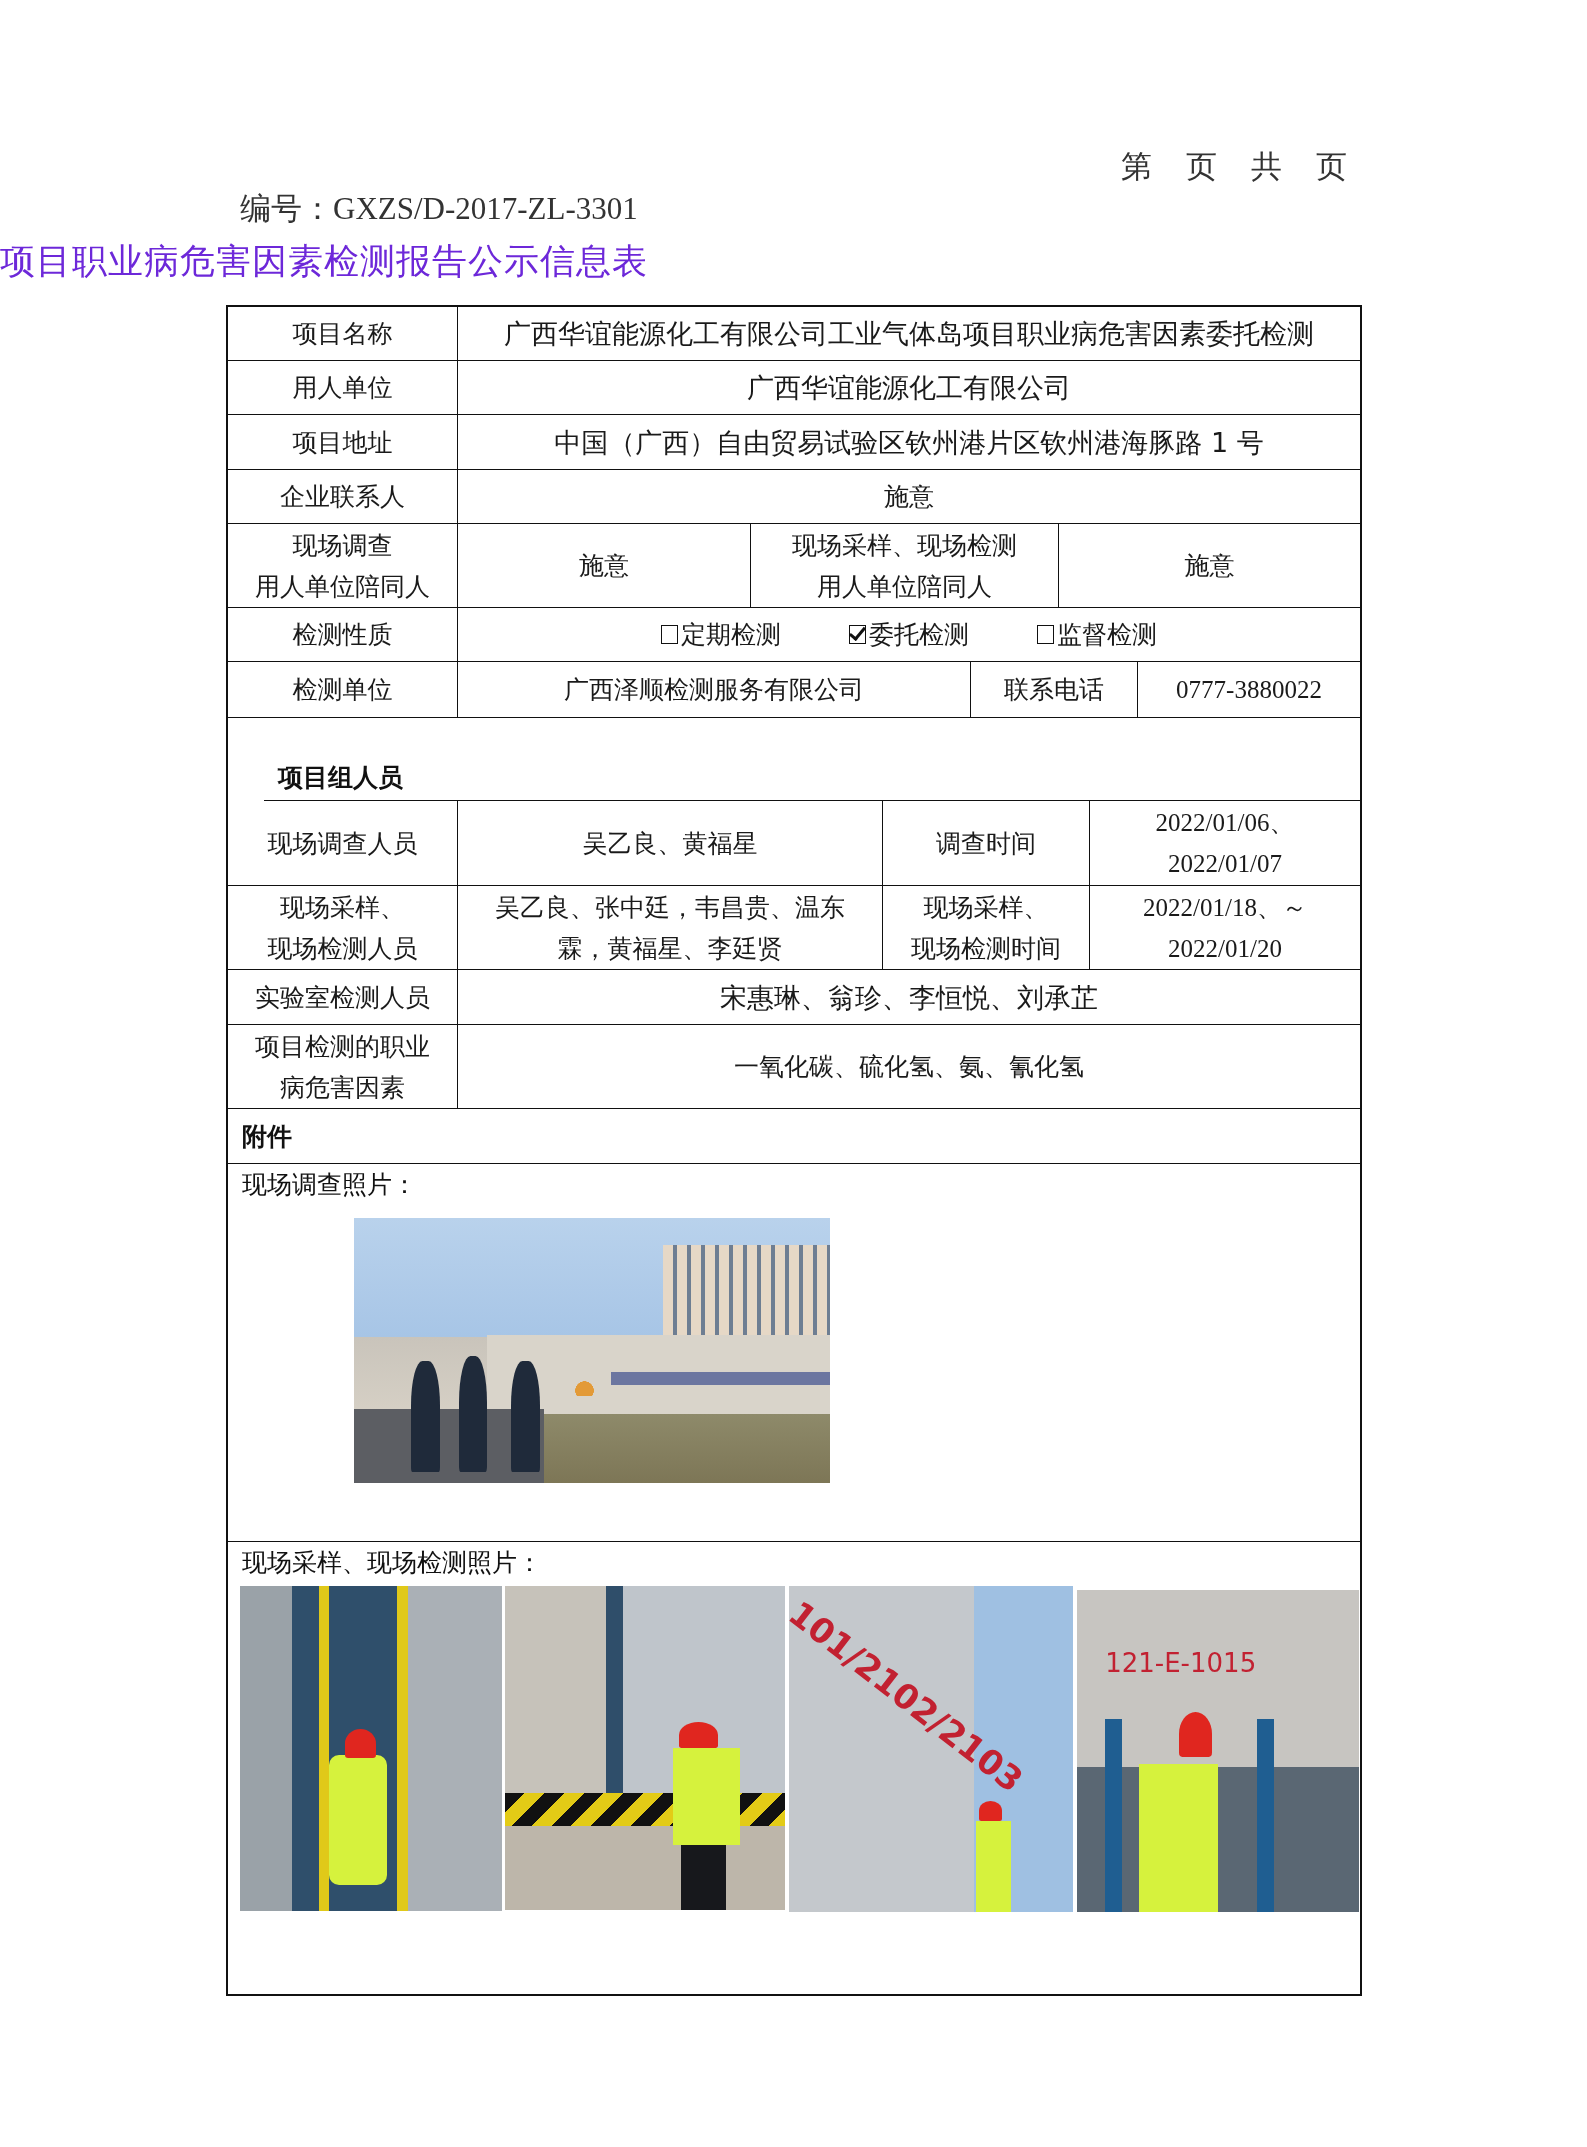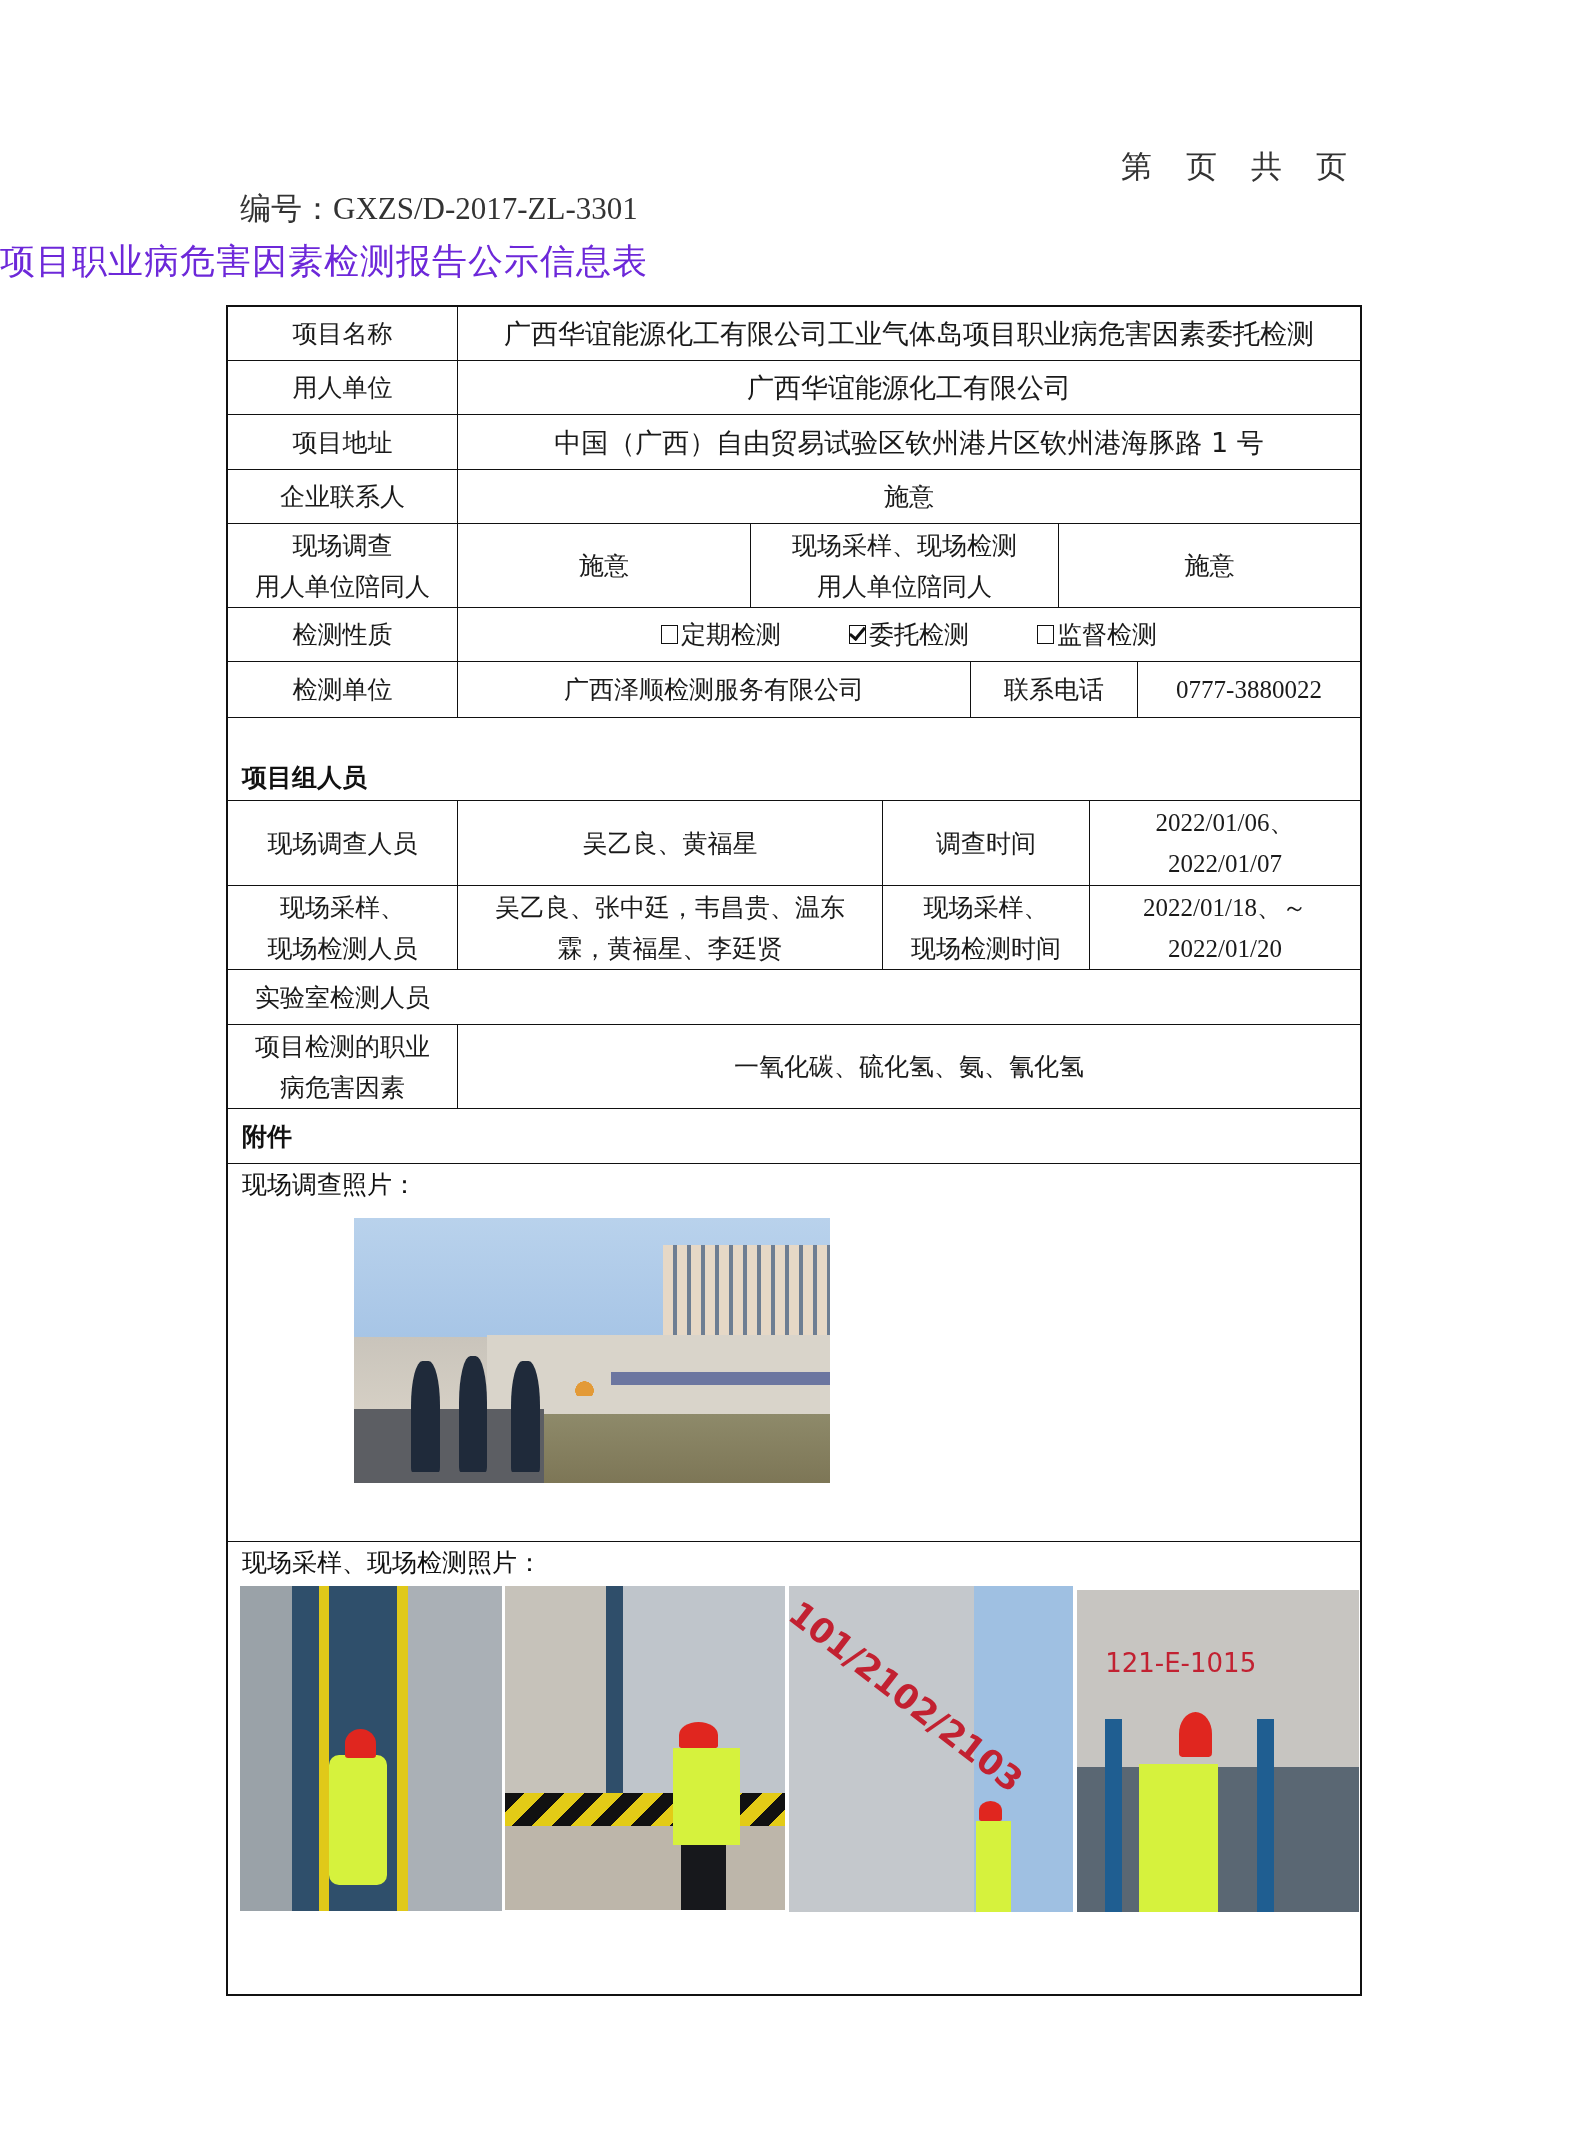--- a/index.html
+++ b/index.html
@@ -148,21 +148,21 @@
     </div>
   </div>
 
   <div class="row" style="top:355px; height:56px;">
     <div class="cell" style="left:0; width:229px;">检测单位</div>
     <div class="cell bl" style="left:229px; width:513px;">广西泽顺检测服务有限公司</div>
     <div class="cell bl" style="left:742px; width:167px;">联系电话</div>
     <div class="cell bl num" style="left:909px; right:0;">0777-3880022</div>
   </div>
 
-  <div class="row" style="top:411px; height:83px;">
+  <div class="row" style="top:411px; height:83px;margin-left:36px;">
     <div class="section-label">项目组人员</div>
   </div>
 
   <div class="row" style="top:494px; height:85px;">
     <div class="cell" style="left:0; width:229px;">现场调查人员</div>
     <div class="cell bl" style="left:229px; width:425px;">吴乙良、黄福星</div>
     <div class="cell bl" style="left:654px; width:207px;">调查时间</div>
     <div class="cell bl num" style="left:861px; right:0; white-space:pre-line;">2022/01/06、
 2022/01/07</div>
   </div>
@@ -173,20 +173,21 @@
     <div class="cell bl" style="left:229px; width:425px; white-space:pre-line;">吴乙良、张中廷，韦昌贵、温东
 霖，黄福星、李廷贤</div>
     <div class="cell bl" style="left:654px; width:207px; white-space:pre-line;">现场采样、
 现场检测时间</div>
     <div class="cell bl num" style="left:861px; right:0; white-space:pre-line;">2022/01/18、～
 2022/01/20</div>
   </div>
 
   <div class="row" style="top:663px; height:55px;">
     <div class="cell" style="left:0; width:229px;">实验室检测人员</div>
+    <div class="cell bl small" style="left:229px; right:0;">宋惠琳、翁珍、李恒悦、刘承芷</div>
   </div>
 
   <div class="row" style="top:718px; height:84px;">
     <div class="cell bl" style="left:229px; right:0;">一氧化碳、硫化氢、氨、氰化氢</div>
     <div class="cell" style="left:0; width:229px; white-space:pre-line;">项目检测的职业
 病危害因素</div>
   </div>
 
   <div class="row" style="top:802px; height:55px;">
     <div class="section-label" style="bottom:10px;">附件</div>

